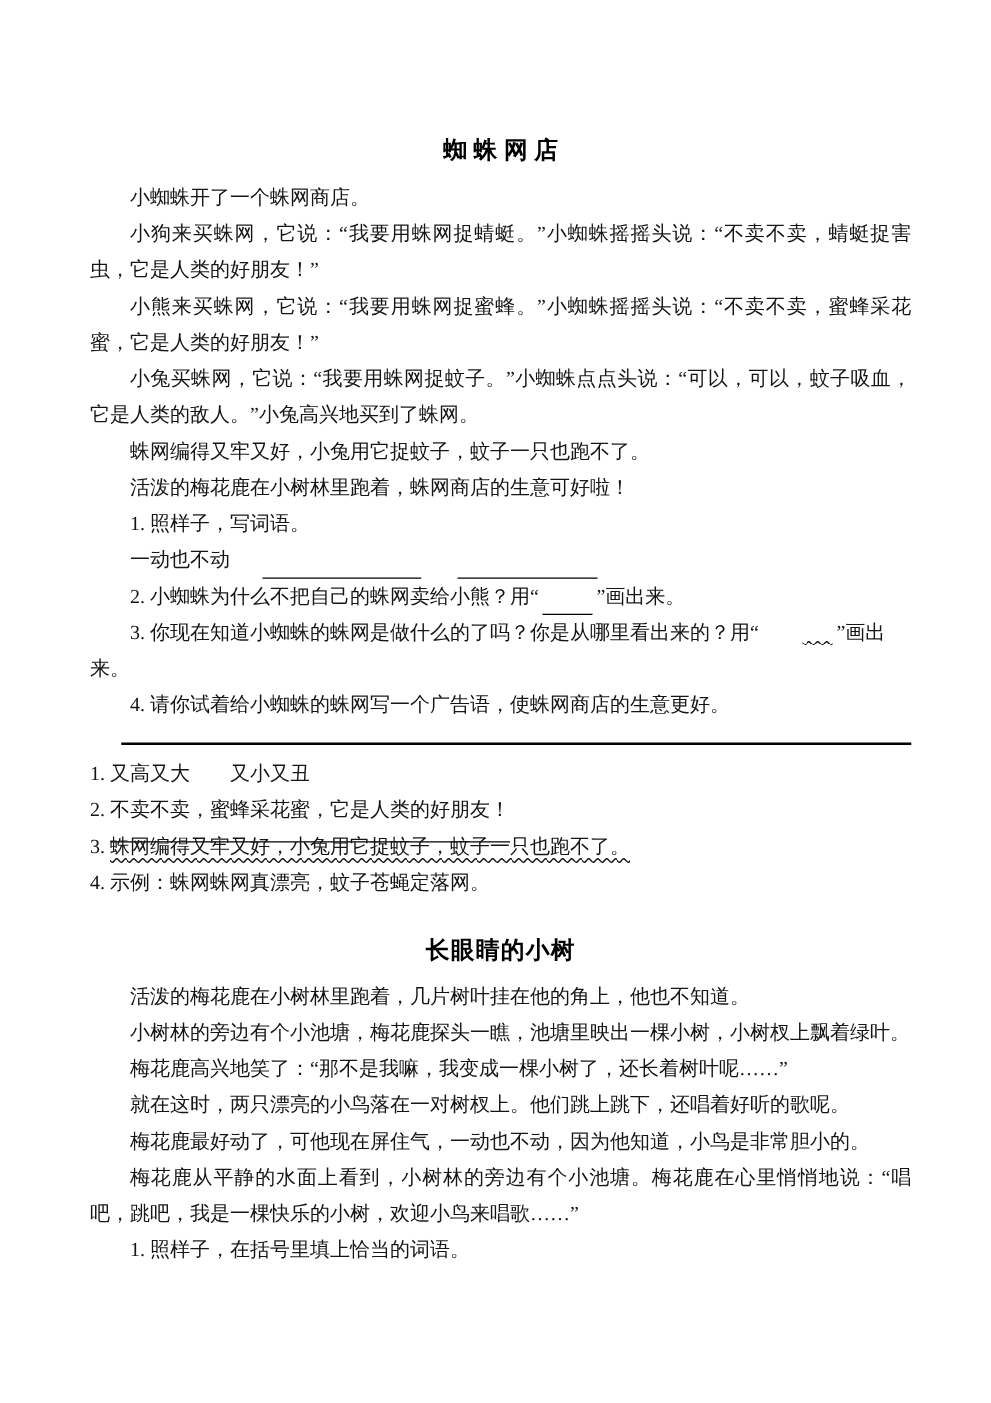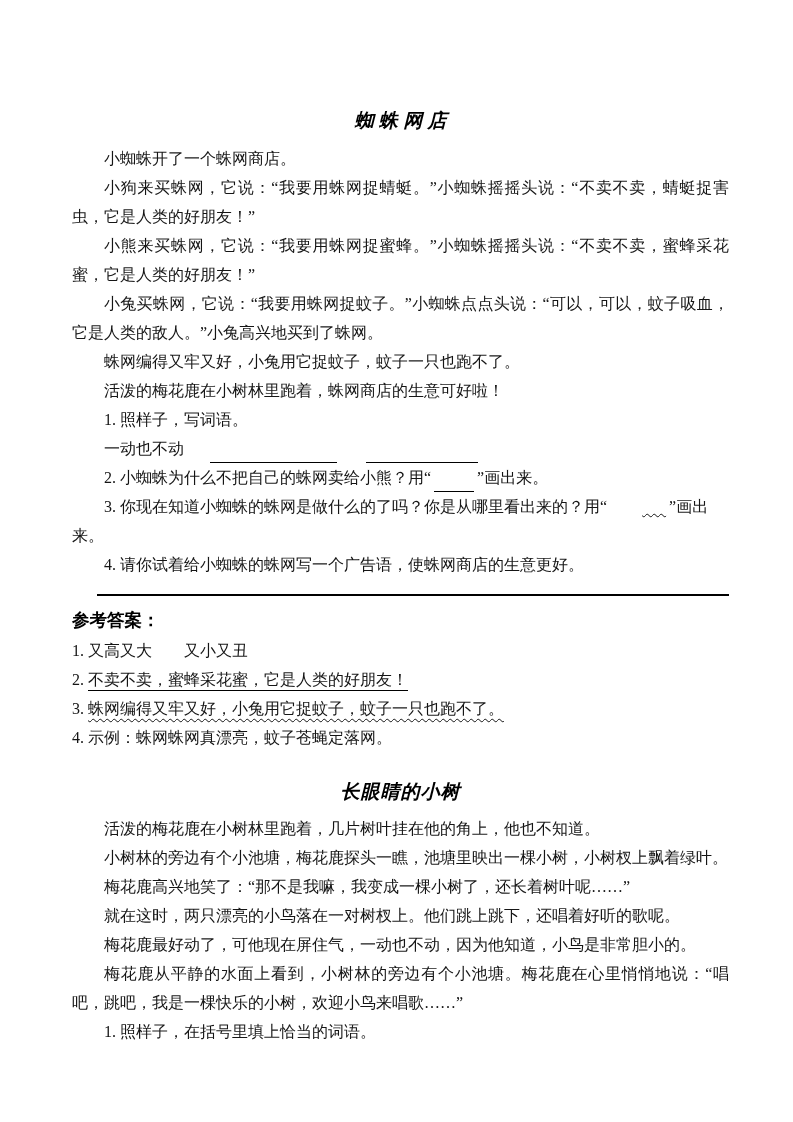--- a/index.html
+++ b/index.html
@@ -22,21 +22,20 @@
     padding: 106px 64px 0 72px;
   }
   .title {
     font-family: "Liberation Sans", sans-serif;
     font-weight: bold;
     font-size: 19px;
     text-align: center;
     margin: 0 0 9px 0;
     line-height: 29px;
     color: #000;
-    font-style: italic;
   }
   .title2 {
     margin: 25px 0 8px 0;
     letter-spacing: 1px;
   }
   .para {
     margin: 0;
     text-indent: 2em;
     text-align: justify;
     line-height: 29px;
@@ -86,21 +85,21 @@
     font-weight: bold;
     font-size: 17.5px;
     line-height: 31px;
     color: #000;
   }
   .ans {
     line-height: 29px;
   }
   .u-straight {
     border-bottom: 1px solid #000;
-    padding-bottom: 2px;
+    padding-bottom: 16px;
   }
   .u-wavy {
     text-decoration-line: underline;
     text-decoration-style: wavy;
     text-decoration-thickness: 1px;
     text-underline-offset: 4px;
   }
 </style>
 </head>
 <body>
@@ -129,21 +128,20 @@
   </div>
 
   <div class="q">
     <span>3. 你现在知道小蜘蛛的蛛网是做什么的了吗？你是从哪里看出来的？用“</span><span class="inline-wavy">      </span><span>”画出来。</span>
   </div>
 
   <div class="q">4. 请你试着给小蜘蛛的蛛网写一个广告语，使蛛网商店的生意更好。</div>
 
   <hr class="divider">
 
-  <div class="ans-heading">参考答案：</div>
 
   <div class="ans">1. 又高又大　　又小又丑</div>
 
   <div class="ans">
     <span>2. </span><span class="u-straight">不卖不卖，蜜蜂采花蜜，它是人类的好朋友！</span>
   </div>
 
   <div class="ans">
     <span>3. </span><span class="u-wavy">蛛网编得又牢又好，小兔用它捉蚊子，蚊子一只也跑不了。</span>
   </div>

